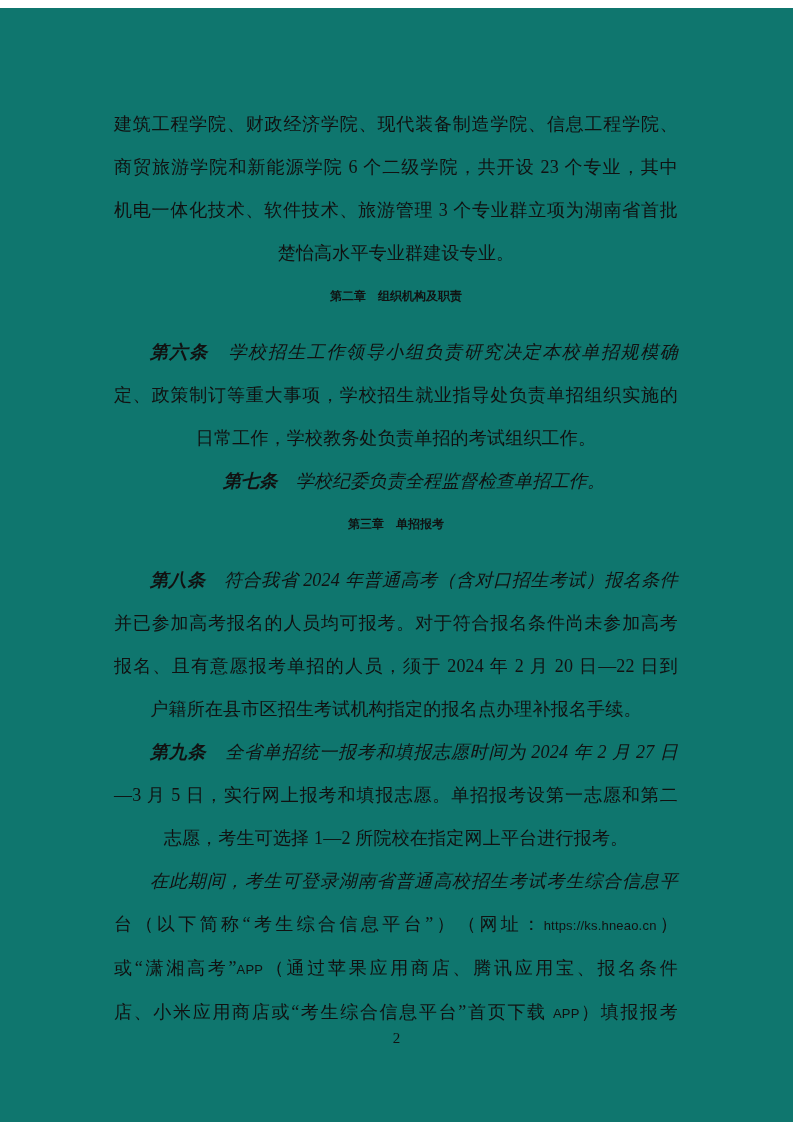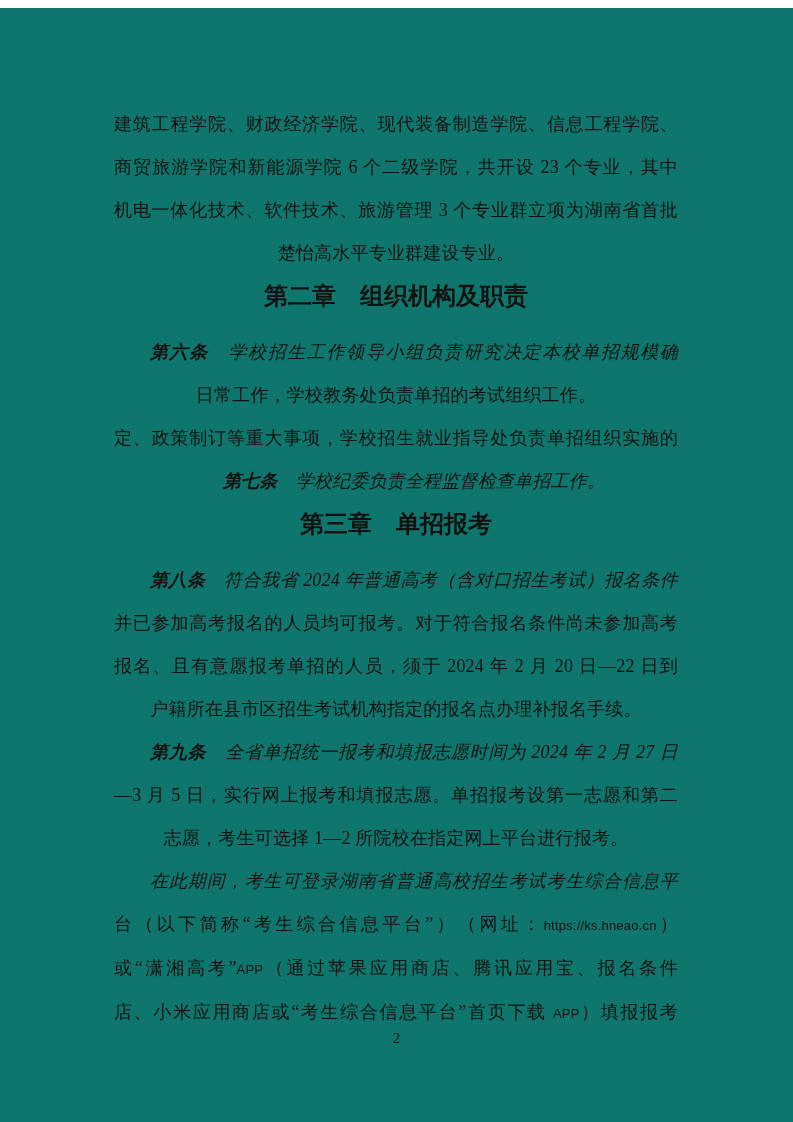--- a/index.html
+++ b/index.html
@@ -38,21 +38,21 @@
   .line.indent {
     padding-left: 36px;
     font-style: italic;
   }
   .line b { font-weight: bold; }
   .seg-sans {
     font-family: "Liberation Sans", "DejaVu Sans", sans-serif;
     font-size: 13px;
   }
   .heading {
-    font-size: 24px;
+    font-size: 12px;
     font-weight: bold;
     line-height: 43px;
     text-align: center;
     margin: 0 0 13px 0;
   }
   .page-number {
     position: absolute;
     top: 1020px;
     left: 0;
     right: 0;
@@ -68,22 +68,22 @@
   <div class="doc">
       <div class="paragraph">
         <div class="line justify"><span>建筑工程学院、财政经济学院、现代装备制造学院、信息工程学院、</span></div>
         <div class="line justify"><span>商贸旅游学院和新能源学院 6 个二级学院，共开设 23 个专业，其中</span></div>
         <div class="line justify"><span>机电一体化技术、软件技术、旅游管理 3 个专业群立项为湖南省首批</span></div>
         <div class="line"><span>楚怡高水平专业群建设专业。</span></div>
       </div>
       <div class="heading">第二章　组织机构及职责</div>
       <div class="paragraph">
         <div class="line justify indent"><b>第六条</b><span>　学校招生工作领导小组负责研究决定本校单招规模确</span></div>
+        <div class="line justify"><span>定、政策制订等重大事项，学校招生就业指导处负责单招组织实施的</span></div>
         <div class="line"><span>日常工作，学校教务处负责单招的考试组织工作。</span></div>
-        <div class="line justify"><span>定、政策制订等重大事项，学校招生就业指导处负责单招组织实施的</span></div>
       </div>
       <div class="paragraph">
         <div class="line indent"><b>第七条</b><span>　学校纪委负责全程监督检查单招工作。</span></div>
       </div>
       <div class="heading">第三章　单招报考</div>
       <div class="paragraph">
         <div class="line justify indent"><b>第八条</b><span>　符合我省 2024 年普通高考（含对口招生考试）报名条件</span></div>
         <div class="line justify"><span>并已参加高考报名的人员均可报考。对于符合报名条件尚未参加高考</span></div>
         <div class="line justify"><span>报名、且有意愿报考单招的人员，须于 2024 年 2 月 20 日—22 日到</span></div>
         <div class="line"><span>户籍所在县市区招生考试机构指定的报名点办理补报名手续。</span></div>

